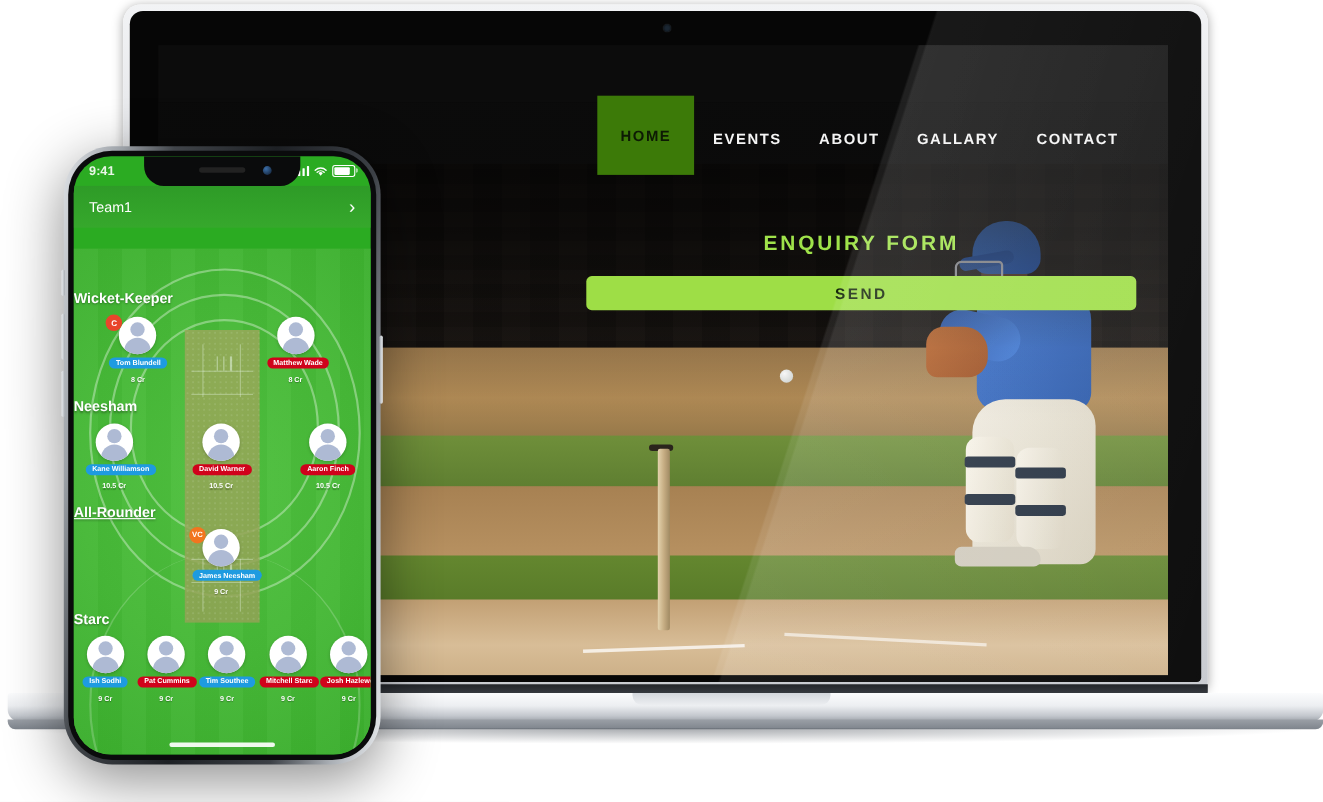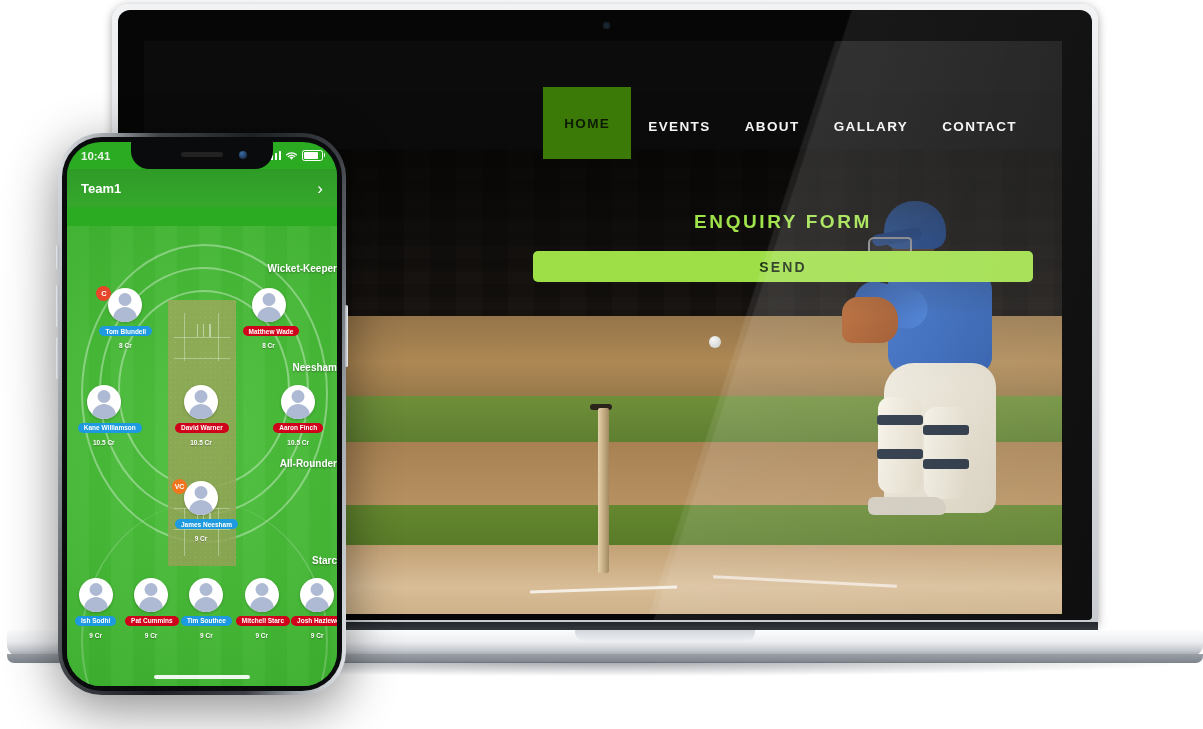--- a/index.html
+++ b/index.html
@@ -167,21 +167,21 @@
   .bars i:nth-child(1){height:3px;} .bars i:nth-child(2){height:5px;}
   .bars i:nth-child(3){height:7px;} .bars i:nth-child(4){height:9px;}
   .batt{width:19px;height:9.5px;border:1.3px solid #fff;border-radius:2.5px;position:relative;}
   .batt::after{content:"";position:absolute;right:-3.2px;top:2.6px;width:1.6px;height:4px;
      background:#fff;border-radius:0 1px 1px 0;}
   .batt i{position:absolute;left:1px;top:1px;bottom:1px;width:13.5px;background:#fff;border-radius:1px;}
 
   .app-head{position:absolute;left:0;top:27px;width:100%;height:38px;
      background:linear-gradient(180deg,#2e9b27,#36a82c);display:flex;align-items:center;
      justify-content:space-between;padding:0 14px;box-sizing:border-box;z-index:4;}
-  .app-head .t{color:#fff;font-size:13px;font-weight:700;}
+  .app-head .t{color:#fff;font-size:13px;font-weight:400;}
   .chev{color:#fff;font-size:17px;font-weight:400;line-height:1;}
 
   
   .field{position:absolute;left:0;top:58px;width:100%;bottom:0;
      background:
        radial-gradient(ellipse 120% 88% at 50% 46%,#4fc03f 0%,#46b837 40%,#3caf2e 70%,#35a528 100%);
      overflow:hidden;}
   .stripes{position:absolute;inset:0;opacity:.5;
      background:repeating-linear-gradient(90deg,rgba(255,255,255,.055) 0 22px,rgba(0,0,0,.03) 22px 44px);}
   .ring{position:absolute;border:2px solid rgba(255,255,255,.35);border-radius:50%;}
@@ -192,22 +192,22 @@
      border:2px solid rgba(255,255,255,.42);border-radius:50%;border-top:none;
      border-left-color:rgba(255,255,255,.2);border-right-color:rgba(255,255,255,.2);}
   .pitch{position:absolute;left:37.5%;top:16%;width:25%;height:58%;
      background:linear-gradient(180deg,#9aa95b,#93a356);opacity:.85;}
   .pitch-dots{position:absolute;inset:0;opacity:.35;
      background:radial-gradient(circle,rgba(255,255,255,.35) .6px,transparent .7px) 0 0/5px 5px;}
   .cline{position:absolute;background:rgba(255,255,255,.4);}
   .stumps-m{position:absolute;display:flex;gap:5px;}
   .stumps-m i{display:block;width:1.4px;height:13px;background:rgba(255,255,255,.55);}
 
-  .role{position:absolute;width:100%;text-align:right;color:#fff;
-     font-size:10px;font-weight:700;text-shadow:0 1px 2px rgba(0,0,0,.35);}
+  .role{position:absolute;width:100%;text-align:left;color:#fff;
+     font-size:13px;font-weight:700;text-shadow:0 1px 2px rgba(0,0,0,.35);}
 
   .player{position:absolute;width:52px;text-align:center;}
   .pc-badge{position:absolute;left:-3px;top:-2px;width:15px;height:15px;border-radius:50%;
      background:#e8452b;color:#fff;font-size:7.5px;font-weight:700;line-height:15px;z-index:3;}
   .pc-badge.vc{background:#f2751f;font-size:7px;}
   .av{width:34px;height:34px;border-radius:50%;background:#fff;margin:0 auto;position:relative;
      overflow:hidden;box-shadow:0 1px 3px rgba(0,0,0,.22);}
   .av::before{content:"";position:absolute;left:50%;top:5px;transform:translateX(-50%);
      width:13px;height:13px;border-radius:50%;background:#aebad4;}
   .av::after{content:"";position:absolute;left:50%;top:19px;transform:translateX(-50%);
@@ -369,21 +369,21 @@
           </div>
         <div class="stumps-m" style="left:42%;top:80%;">
             <i></i>
             <i></i>
             <i></i>
           </div>
       </div>
 
       <div class="role" style="top:8%;">Wicket-Keeper</div>
       <div class="role" style="top:29.5%;">Neesham</div>
-      <div class="role" style="top:50.5%;">All-Rounder</div>
+      <div class="role" style="top:50.5%;text-decoration:underline;">All-Rounder</div>
       <div class="role" style="top:71.5%;">Starc</div>
 
       <div class="player" style="left:12%;top:13.5%;">
         <div class="pc-badge">C</div>
         <div class="av"></div>
         <div class="pname blue">Tom Blundell</div>
         <div class="pcr">8 Cr</div>
       </div>
       <div class="player" style="left:65%;top:13.5%;">
         <div class="av"></div>
@@ -435,21 +435,21 @@
         <div class="pcr">9 Cr</div>
       </div>
       <div class="player" style="left:83%;top:76.5%;">
         <div class="av"></div>
         <div class="pname red">Josh Hazlewo...</div>
         <div class="pcr">9 Cr</div>
       </div>
     </div>
 
     <div class="statusbar">
-      <span class="st-time">10:41</span>
+      <span class="st-time">9:41</span>
       <span class="st-right">
         <span class="bars">
             <i></i>
             <i></i>
             <i></i>
             <i></i>
           </span>
         <svg width="13" height="10" viewBox="0 0 14 11">
           <path d="M7 9.6 L9.2 6.9 A3.4 3.4 0 0 0 4.8 6.9 Z" fill="#fff"></path>
           <path d="M1.6 4.1 A8 8 0 0 1 12.4 4.1" stroke="#fff" stroke-width="1.5" fill="none" stroke-linecap="round"></path>

